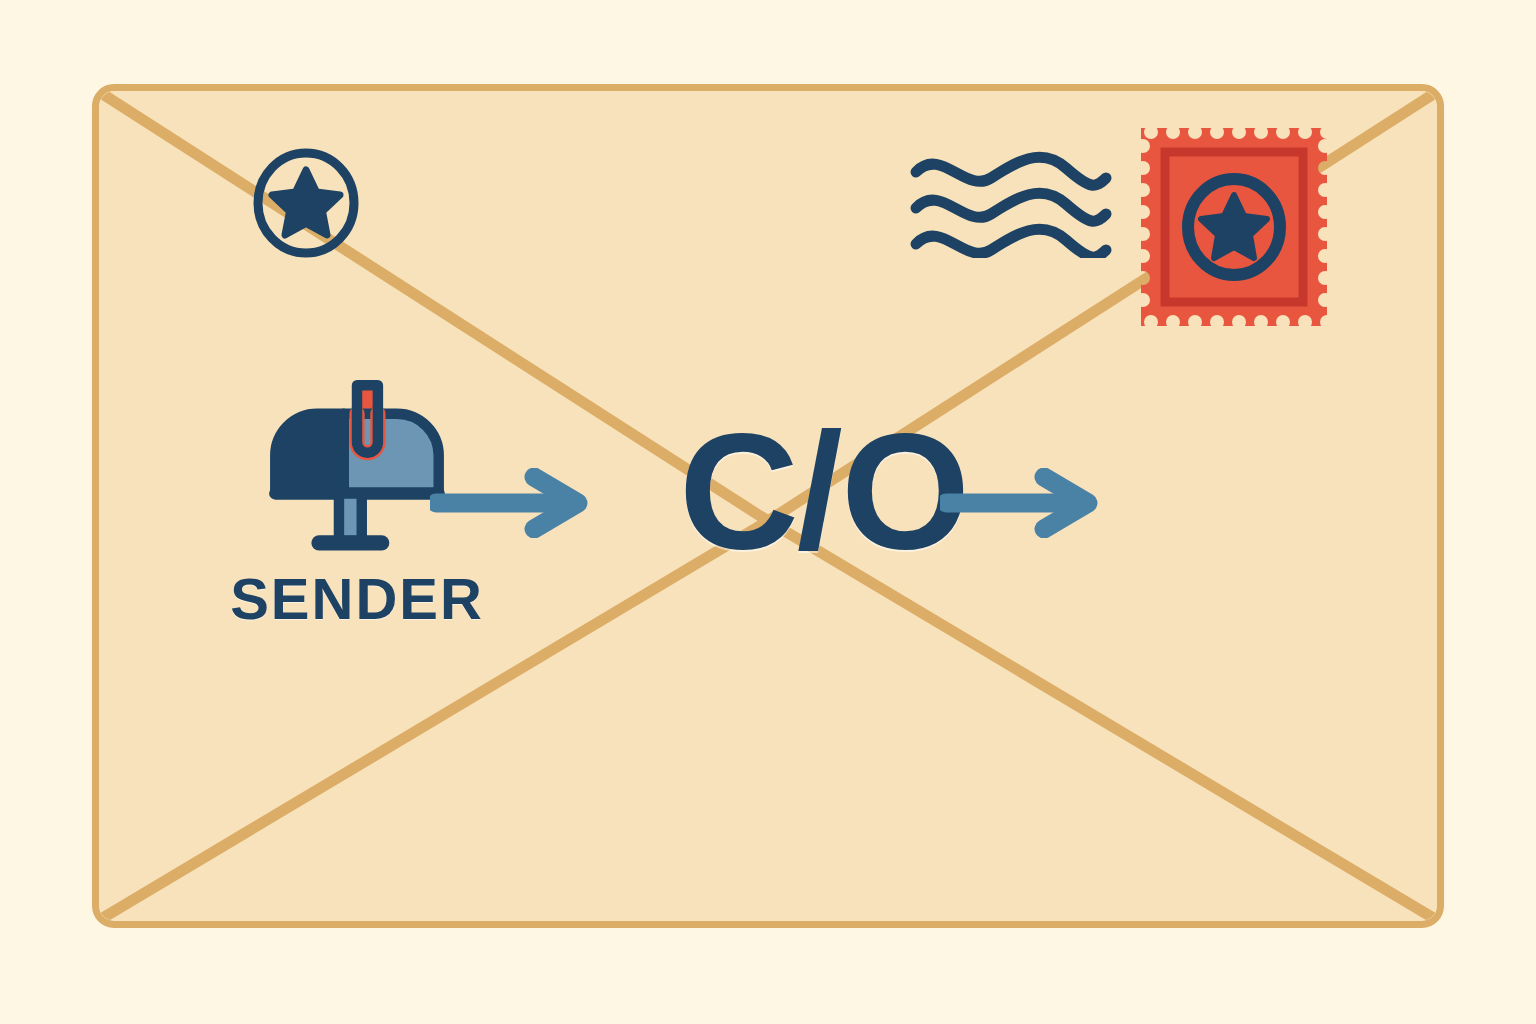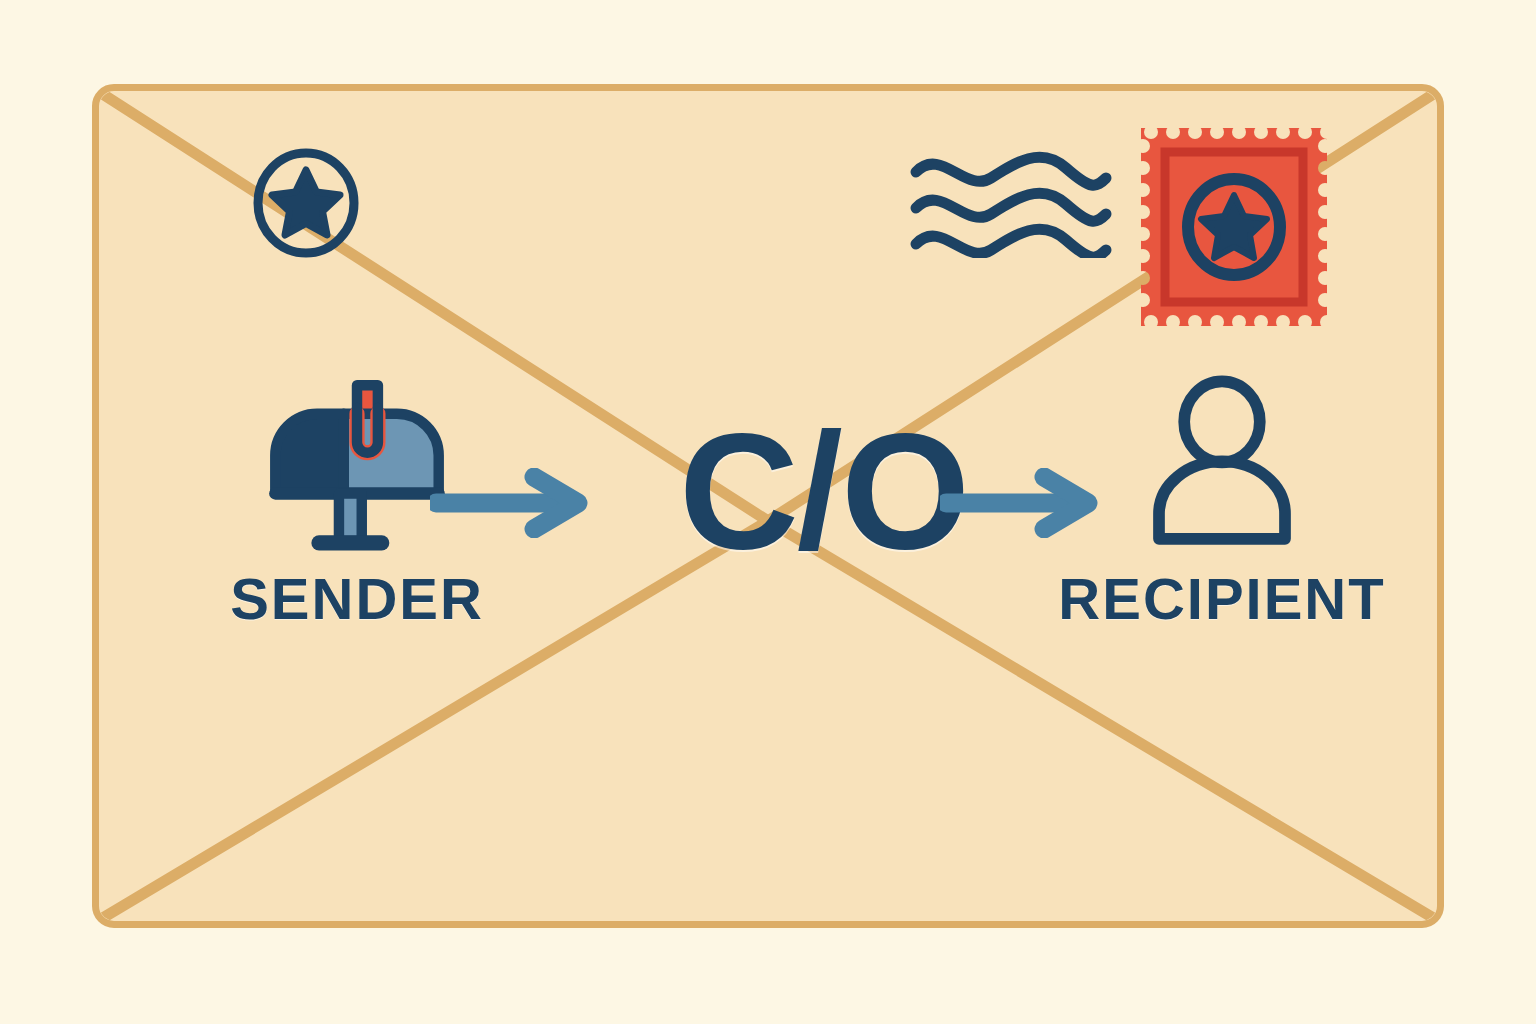--- a/index.html
+++ b/index.html
@@ -272,26 +272,17 @@
 
     <div class="co-text">C/O</div>
 
     <div class="arrow arrow-2">
       <svg viewBox="0 0 168 70" width="168" height="70">
         <path d="M6 35 H126" fill="none" stroke="#4a82a6" stroke-width="19" stroke-linecap="round"></path>
         <path d="M104 9 L148 35 L104 61" fill="none" stroke="#4a82a6" stroke-width="19" stroke-linecap="round" stroke-linejoin="round"></path>
       </svg>
     </div>
 
-    <div class="node node-recipient">
-      <div class="icon-wrap">
-        <svg viewBox="0 0 200 200" width="180" height="180">
-          <ellipse cx="100" cy="52" rx="42" ry="45" fill="none" stroke="#1d4263" stroke-width="13"></ellipse>
-          <path d="M30 182 v-28 a70 58 0 0 1 140 0 v28 z" fill="none" stroke="#1d4263" stroke-width="13" stroke-linejoin="round"></path>
-        </svg>
-      </div>
-      <div class="node-label">RECIPIENT</div>
-    </div>
 
   </div>
 
   <span class="sr-hidden">C/O (care of) mail routing on an envelope</span>
 </div>
 
 </body></html>

